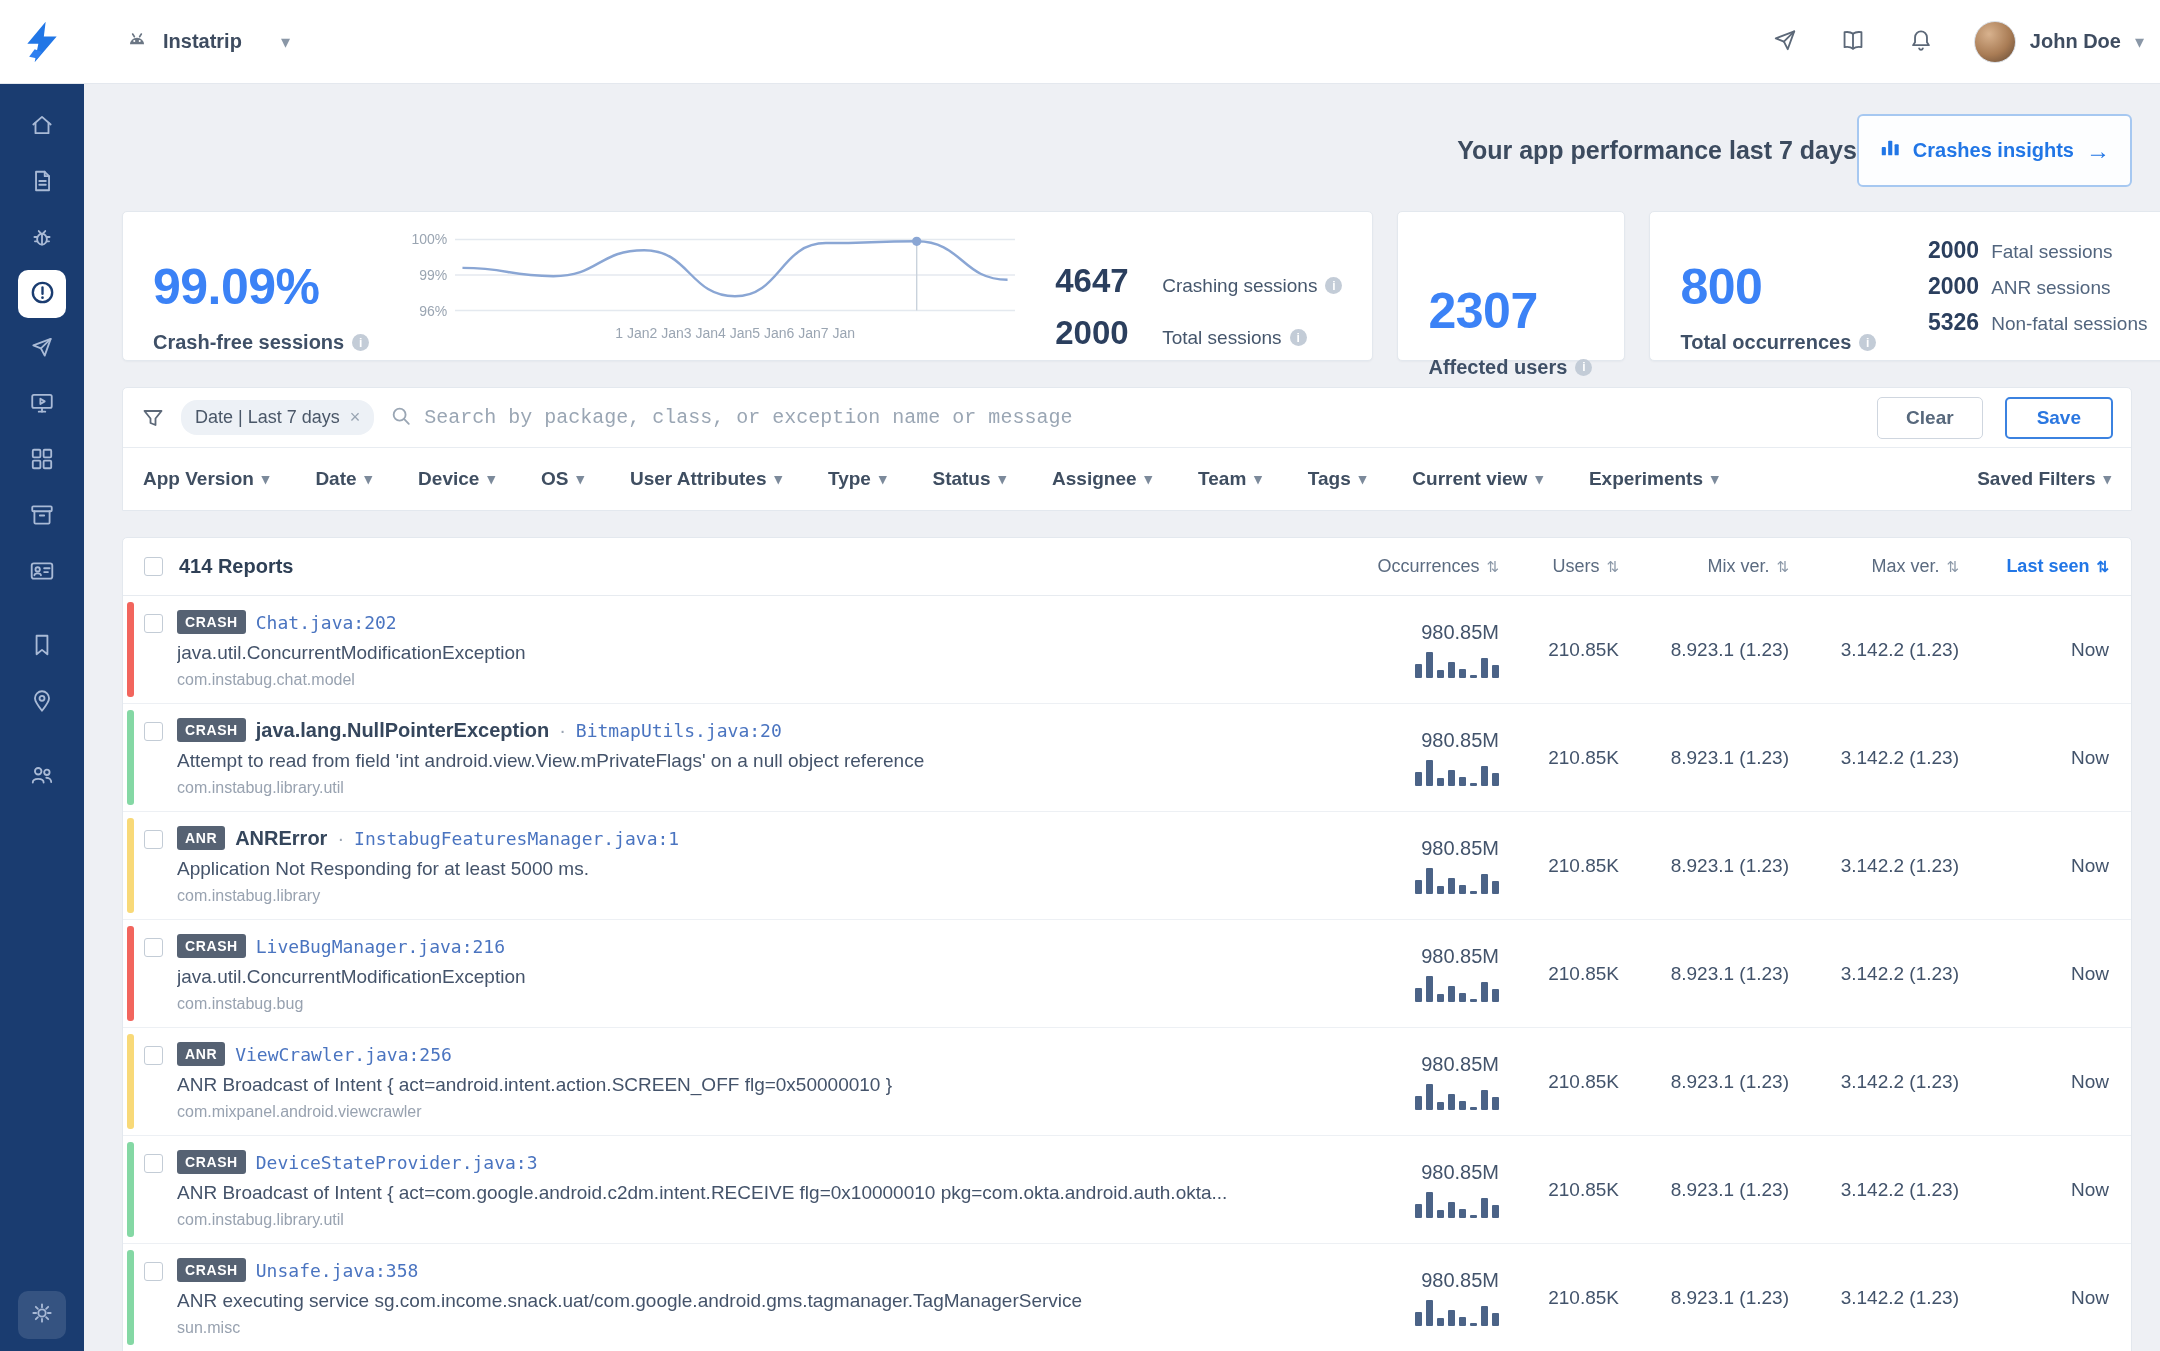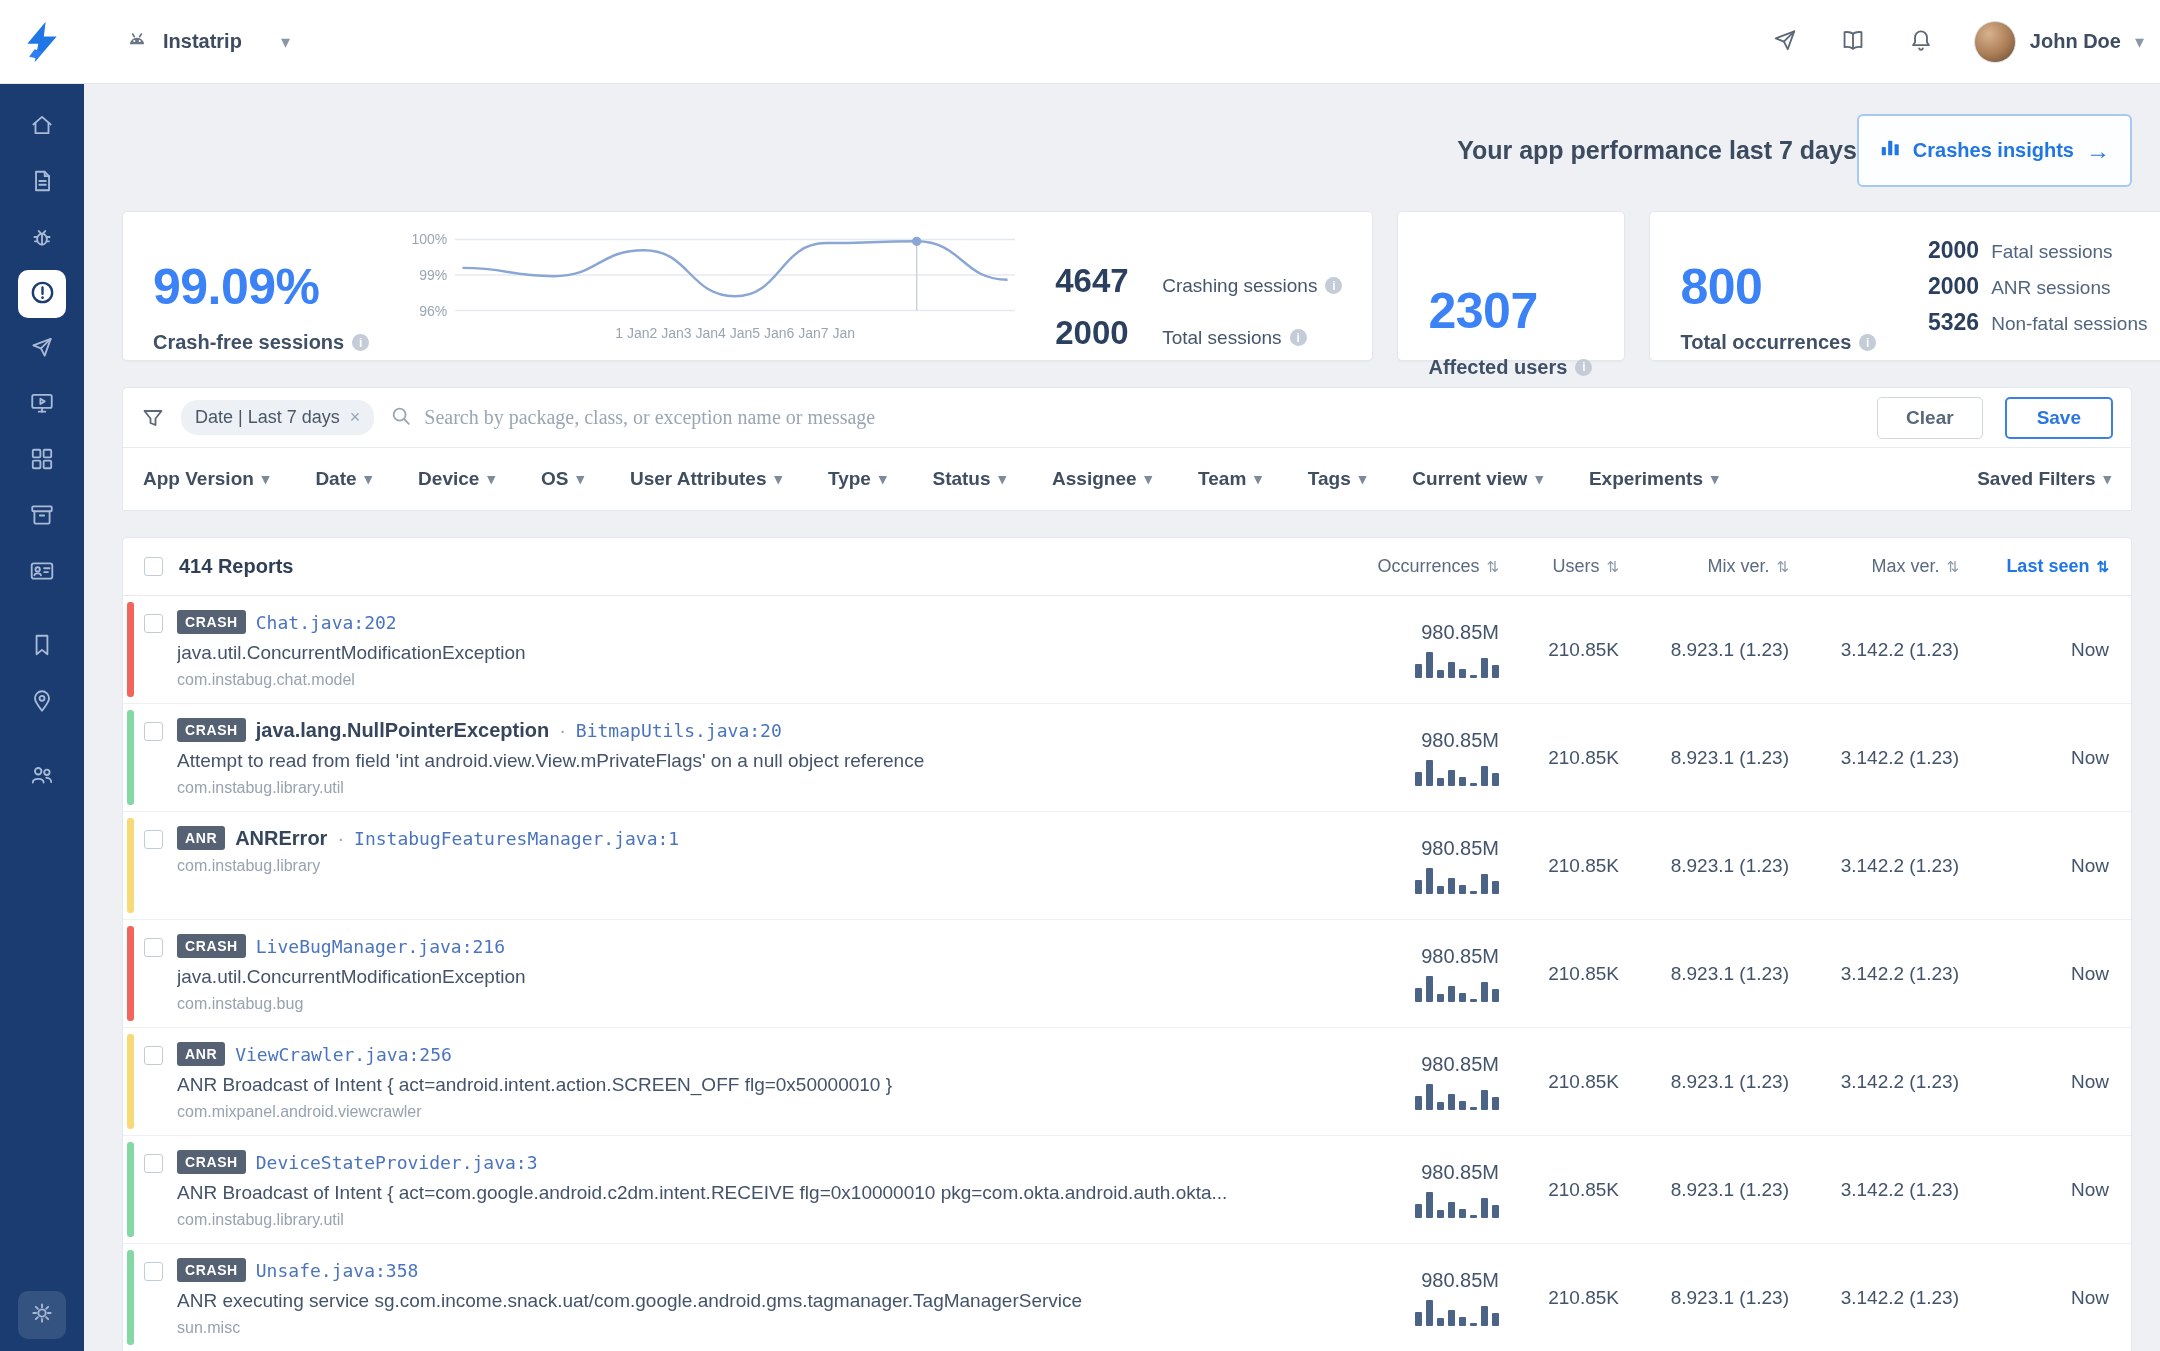--- a/index.html
+++ b/index.html
@@ -65,21 +65,21 @@
   .side-val { font-size:23px; font-weight:700; color:#2b3f5e; min-width:62px; text-align:right; }
   .side-label { font-size:19px; color:#52657e; }
 
   
   .filter-panel { margin-top:26px; background:#fff; border:1px solid #e3e8ee; border-radius:5px 5px 0 0; }
   .filterbar { height:60px; display:flex; align-items:center; padding:0 18px; gap:16px; border-bottom:1px solid #e8ecf1; }
   .funnel { flex:0 0 auto; display:flex; }
   .chip { display:flex; align-items:center; gap:10px; background:#edf1f6; border-radius:16px; padding:7px 14px; font-size:18px; color:#4a5768; white-space:nowrap; cursor:pointer; }
   .chip-close { color:#98a4b2; font-size:18px; cursor:pointer; }
   .searchbox { flex:1; display:flex; align-items:center; gap:12px; }
-  .searchbox input { flex:1; border:none; outline:none; font-size:20px; color:#3c4b5f; font-family:Liberation Serif, serif; background:transparent; }
+  .searchbox input { flex:1; border:none; outline:none; font-size:20px; color:#3c4b5f; font-family:Liberation Mono, monospace; background:transparent; }
   .searchbox input::placeholder { color:#9aa6b4; }
   .btn { font-family:inherit; font-size:19px; font-weight:600; border-radius:5px; padding:9px 28px; background:#fff; cursor:pointer; }
   .btn-clear { border:1px solid #cfd6df; color:#57687c; margin-right:6px; }
   .btn-save { border:2px solid #3b82e0; color:#2b77e0; padding:8px 30px; }
 
   .filters-row { height:62px; display:flex; align-items:center; padding:0 20px; gap:46px; white-space:nowrap; }
   .filter-item { display:flex; align-items:center; gap:8px; font-size:19px; font-weight:600; color:#3f4e61; cursor:pointer; }
   .filter-item .caret { font-size:15px; color:#7c8a9b; }
   .saved-filters { margin-left:auto; }
 
@@ -577,20 +577,21 @@
   <div class="row">
     <div class="accent accent-yellow"></div>
     <div class="checkbox"></div>
     <div class="row-main">
       <div class="row-line1">
         <span class="badge">ANR</span>
         <span class="r-title">ANRError</span>
         <span class="r-dot">·</span>
         <span class="r-loc">InstabugFeaturesManager.java:1</span>
       </div>
+      <div class="r-msg">Application Not Responding for at least 5000 ms.</div>
       <div class="r-pkg">com.instabug.library</div>
     </div>
     <div class="cell occ-cell c-occ">
       <span class="occ-val">980.85M</span>
       <div class="sparkbars">
                 <div class="bar" style="height: 14px;"></div>
                 <div class="bar" style="height: 26px;"></div>
                 <div class="bar" style="height: 8px;"></div>
                 <div class="bar" style="height: 16px;"></div>
                 <div class="bar" style="height: 9px;"></div>

